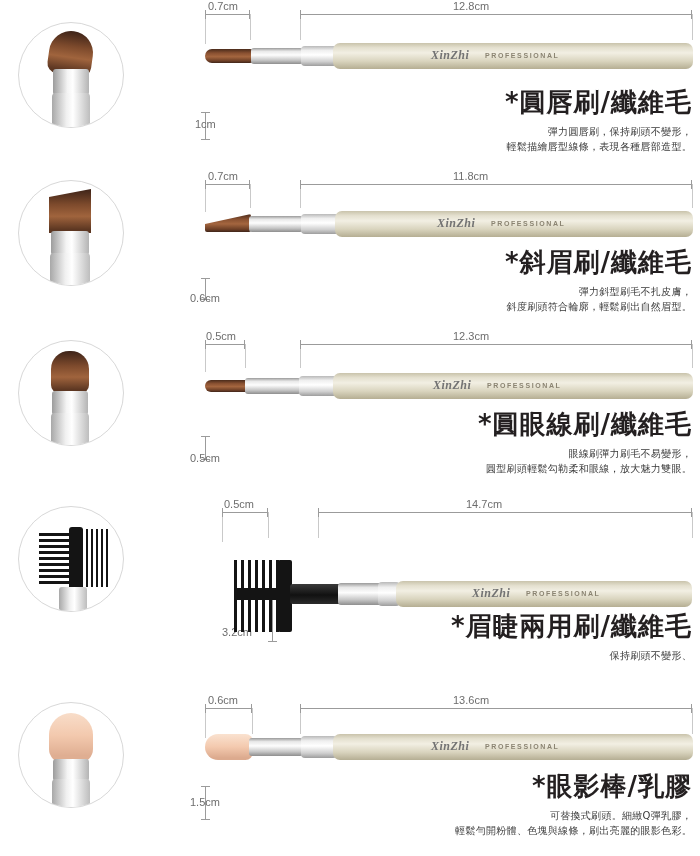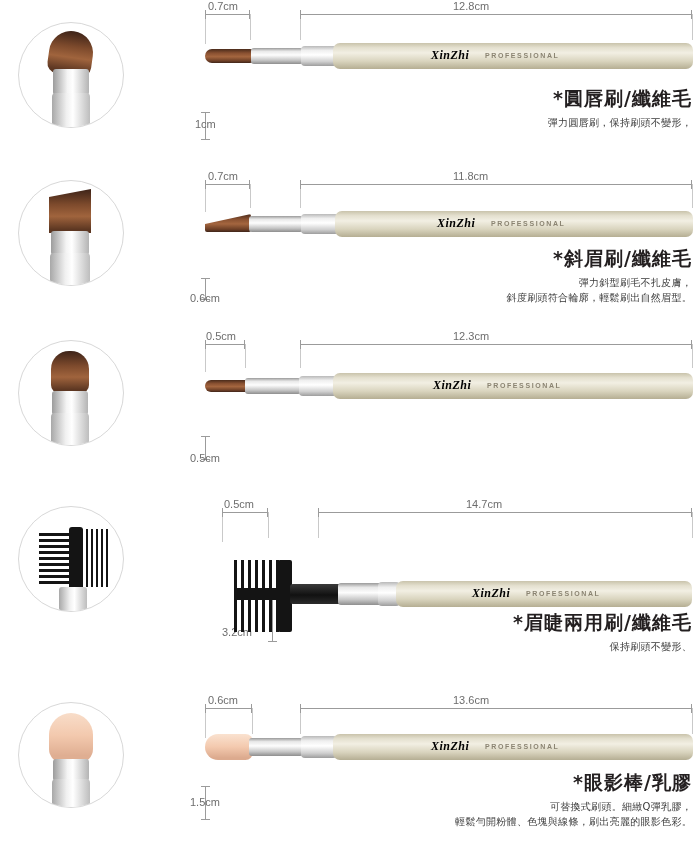--- a/index.html
+++ b/index.html
@@ -91,36 +91,36 @@
     position: absolute;
     background: linear-gradient(to bottom,
       #4a2b1b 0%, #8a5131 30%, #a4663f 55%, #6d3f26 85%, #40251a 100%);
   }
   .brand {
     position: absolute;
     font-family: "Liberation Serif", serif;
     font-style: italic;
     font-weight: bold;
     font-size: 12px;
-    color: #000000;
+    color: #737373;
     letter-spacing: .5px;
   }
   .prof {
     position: absolute;
     font-family: "Liberation Sans", sans-serif;
     font-size: 7px;
     font-weight: bold;
     color: #8b8472;
     letter-spacing: 1.6px;
   }
 
   
   .caption { position: absolute; right: 8px; text-align: right; }
   .cap-title {
-    font-size: 19px;
+    font-size: 26px;
     font-weight: bold;
     color: #231f20;
     letter-spacing: 1px;
     line-height: 1.3;
   }
   .cap-desc {
     font-size: 10px;
     color: #3a3a3a;
     line-height: 1.55;
     letter-spacing: .3px;
@@ -158,20 +158,21 @@
       <div class="ferrule" style="left:46px;top:8px;width:52px;height:16px;"></div>
       <div class="handle-cap" style="left:96px;top:6px;width:36px;height:20px;"></div>
       <div class="handle" style="left:128px;top:3px;width:360px;height:26px;"></div>
       <div class="brand" style="left:226px;top:8px;">XinZhi</div>
       <div class="prof" style="left:280px;top:12px;">PROFESSIONAL</div>
     </div>
 
     <div class="caption" style="top:86px;right:8px;width:430px;">
       <div class="cap-title">*圓唇刷/纖維毛</div>
       <div class="cap-desc">彈力圓唇刷，保持刷頭不變形，</div>
+      <div class="cap-desc" style="margin-top:0;">輕鬆描繪唇型線條，表現各種唇部造型。</div>
     </div>
   </div>
 
   <div class="row" style="position:absolute;top:166px;left:0;height:160px;">
 
     <div class="thumb" style="top:14px;">
       <div style="position:absolute;left:30px;top:8px;width:42px;height:44px;background:linear-gradient(to bottom,#3d2318 0%,#7d4a2c 35%,#a0643d 62%,#5d3722 92%);clip-path:polygon(0 18%,100% 0,100% 100%,0 100%);"></div>
       <div style="position:absolute;left:32px;top:50px;width:38px;height:24px;border-radius:3px;background:linear-gradient(to right,#9c9c9c,#f4f4f4 40%,#ffffff 55%,#b4b4b4);"></div>
       <div style="position:absolute;left:31px;top:72px;width:40px;height:36px;border-radius:4px;background:linear-gradient(to right,#a8a8a8,#f0f0f0 38%,#ffffff 55%,#bdbdbd);"></div>
     </div>
@@ -228,20 +229,25 @@
 
     <div class="brush" style="left:205px;top:44px;width:490px;height:42px;">
       <div class="bristle-brown" style="left:0px;top:10px;width:42px;height:12px;border-radius:6px 2px 2px 6px;"></div>
       <div class="ferrule" style="left:40px;top:8px;width:56px;height:16px;"></div>
       <div class="handle-cap" style="left:94px;top:6px;width:38px;height:20px;"></div>
       <div class="handle" style="left:128px;top:3px;width:360px;height:26px;"></div>
       <div class="brand" style="left:228px;top:8px;">XinZhi</div>
       <div class="prof" style="left:282px;top:12px;">PROFESSIONAL</div>
     </div>
 
+    <div class="caption" style="top:82px;right:8px;width:450px;">
+      <div class="cap-title">*圓眼線刷/纖維毛</div>
+      <div class="cap-desc">眼線刷彈力刷毛不易變形，</div>
+      <div class="cap-desc" style="margin-top:0;">圓型刷頭輕鬆勾勒柔和眼線，放大魅力雙眼。</div>
+    </div>
   </div>
 
   <div class="row" style="position:absolute;top:490px;left:0;height:196px;">
 
     <div class="thumb" style="top:16px;">
 
       <div style="position:absolute;left:20px;top:26px;width:36px;height:52px;background:
         repeating-linear-gradient(to bottom,#141414 0 3px,transparent 3px 6px);"></div>
       <div style="position:absolute;left:50px;top:20px;width:14px;height:64px;background:#141414;border-radius:3px;"></div>
 

